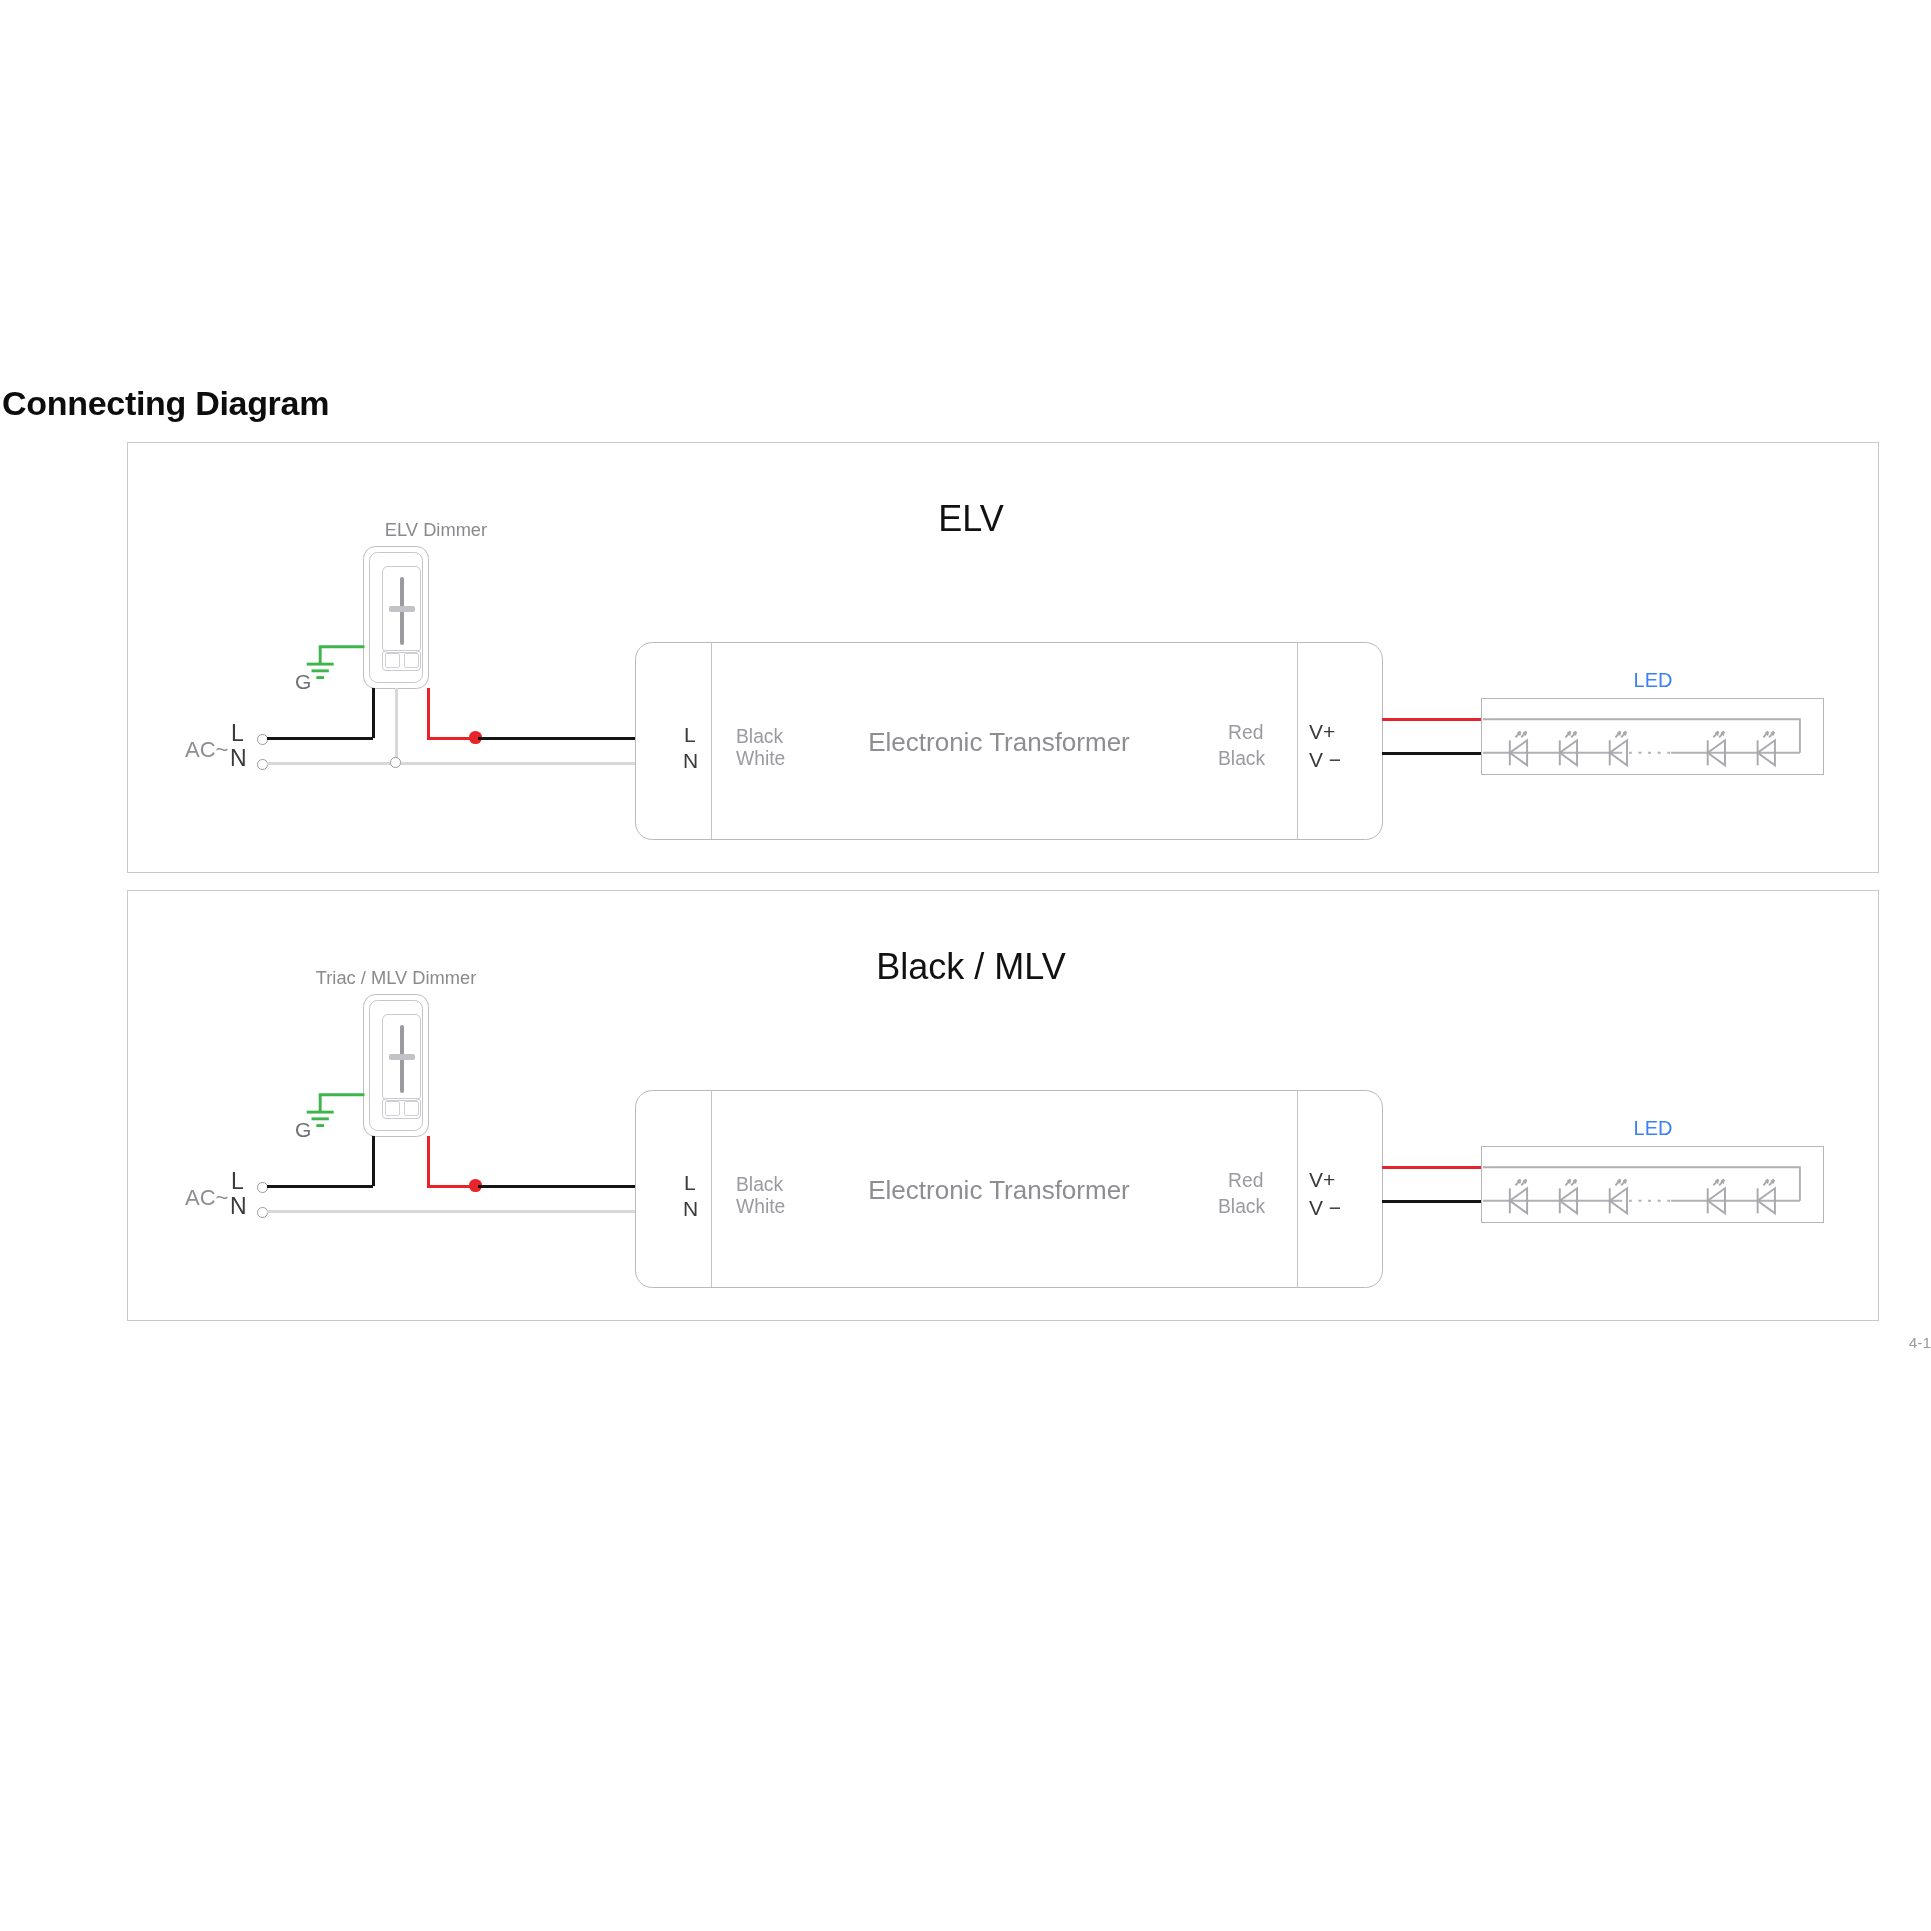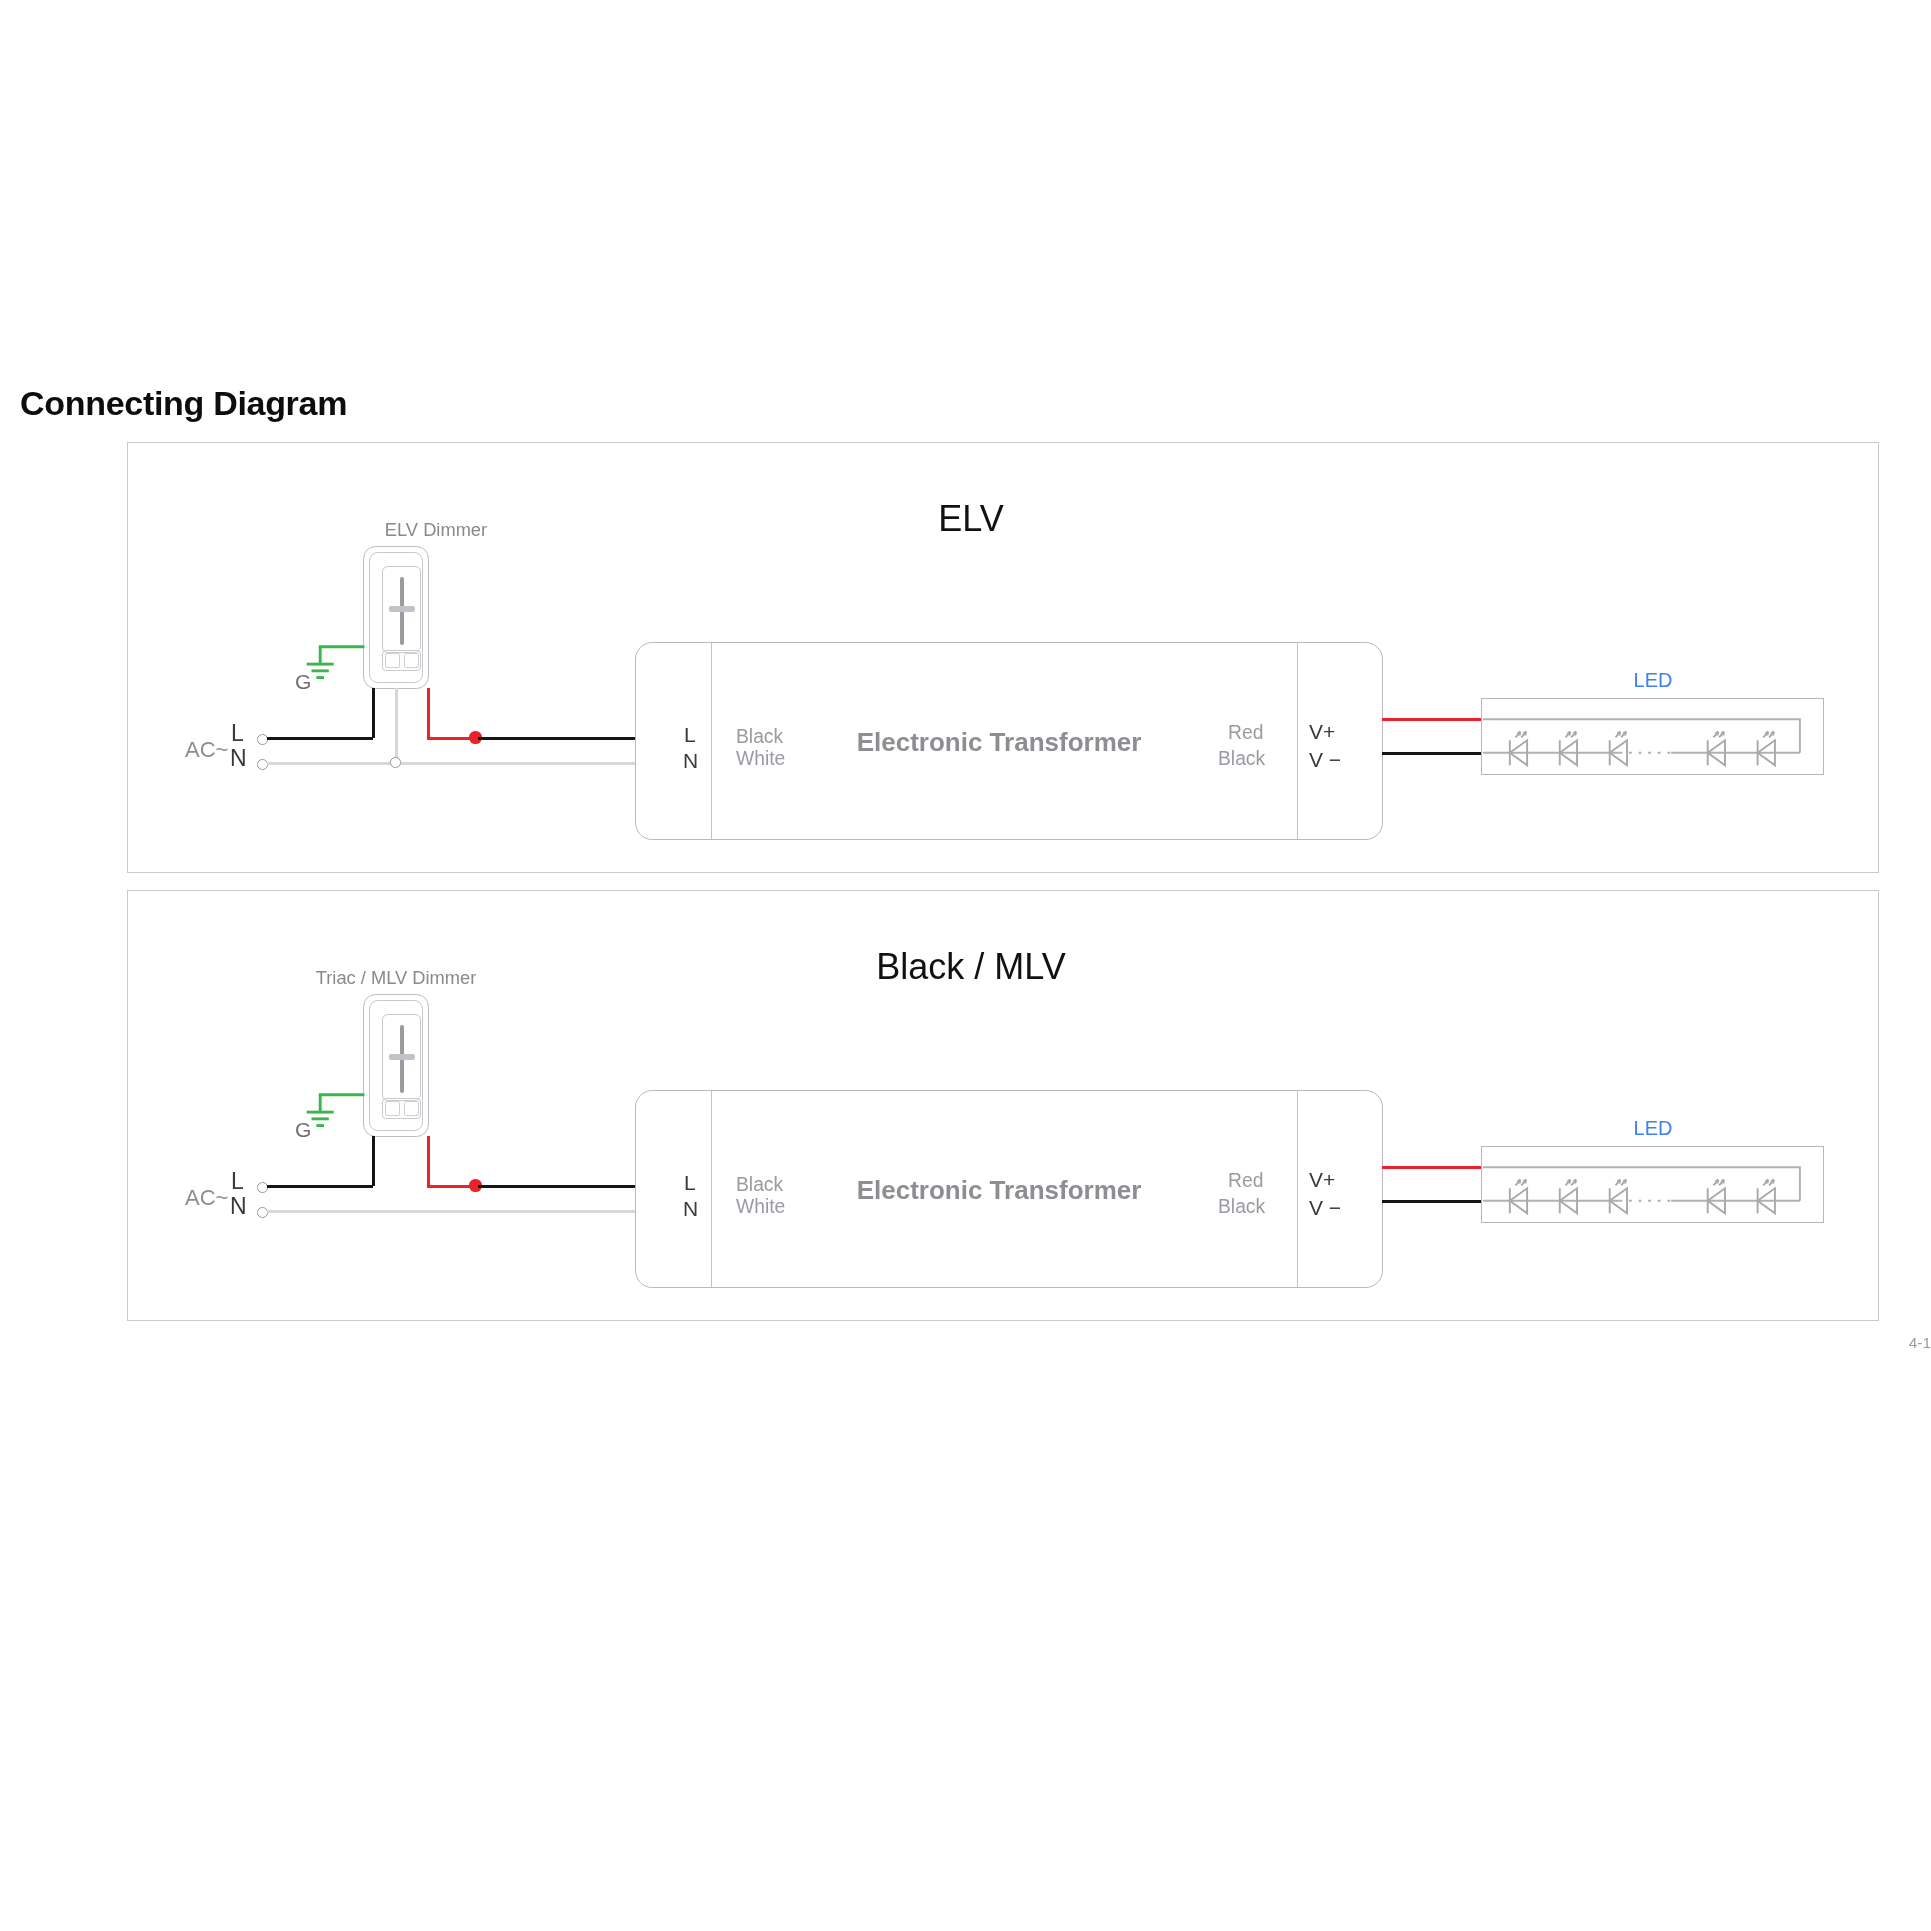--- a/index.html
+++ b/index.html
@@ -10,21 +10,21 @@
   body {
     width: 1931px;
     height: 1931px;
     font-family: "Liberation Sans", sans-serif;
     position: relative;
     overflow: hidden;
   }
 
   #page-title {
     position: absolute;
-    left: 20px;
+    left: 2px;
     top: 384px;
     font-size: 34px;
     font-weight: bold;
     color: #0d0d0d;
     letter-spacing: -0.3px;
   }
 
   .diagram-frame {
     position: absolute;
     border: 1.9px solid #c9c9cd;
@@ -116,21 +116,21 @@
   }
   .xf-divider {
     position: absolute;
     top: 0; bottom: 0;
     width: 0;
     border-left: 1.9px solid #c2c2c7;
   }
   .xf-title {
     position: absolute;
     font-size: 26px;
-    font-weight: bold;
+    font-weight: normal;
     color: #8d8d92;
     white-space: nowrap;
     transform: translate(-50%, -50%);
     text-align: right;
   }
   .term-label {
     position: absolute;
     font-size: 21px;
     color: #3a3a3c;
     white-space: nowrap;

